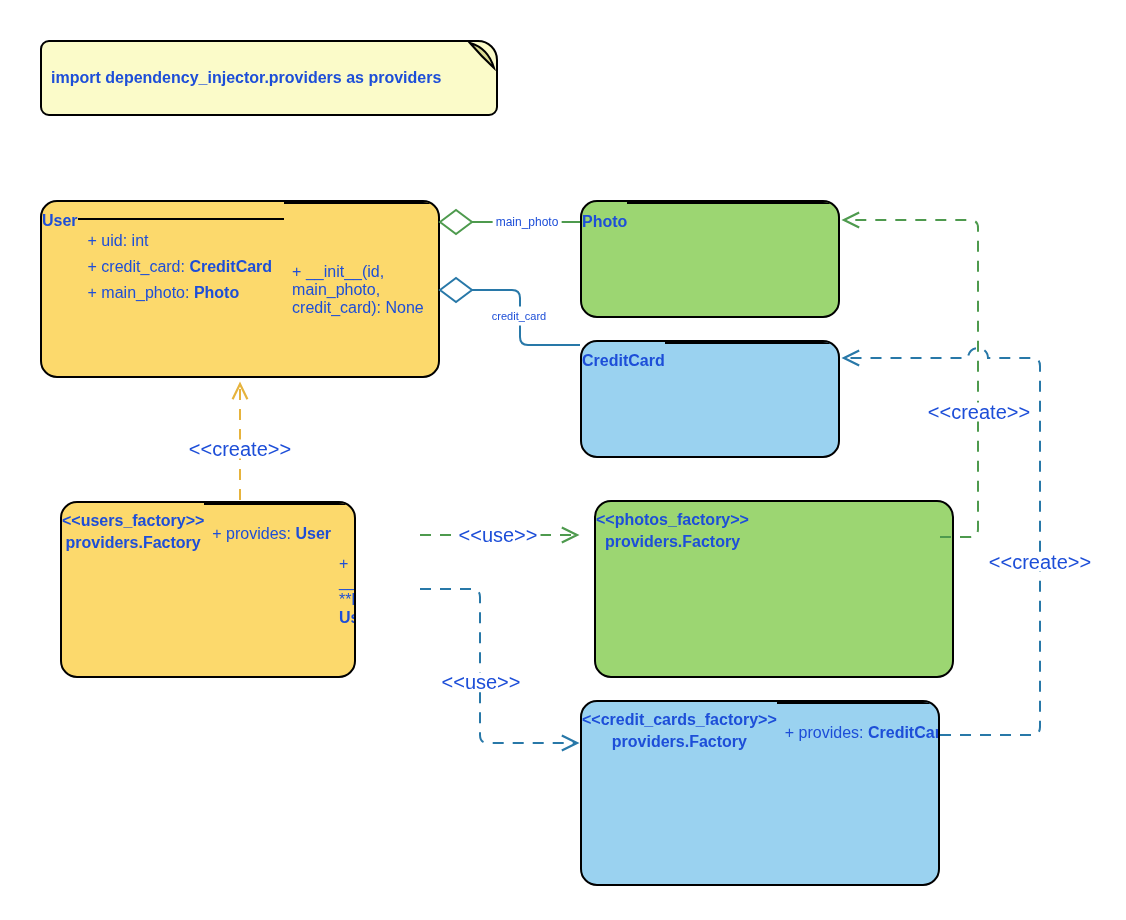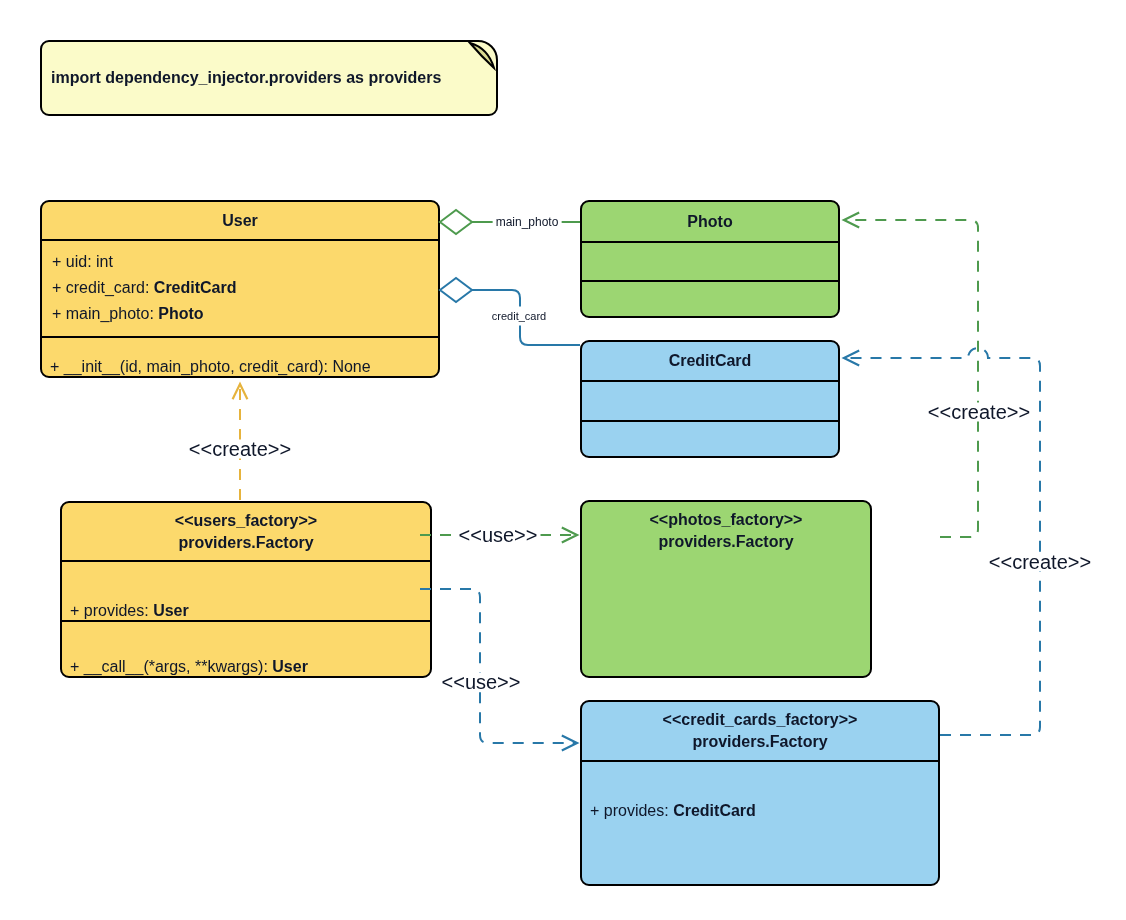--- a/index.html
+++ b/index.html
@@ -13,53 +13,53 @@
     --green-line: #4E9A4E;
     --blue-line: #2878A8;
     --border: #000000;
   }
   * { margin:0; padding:0; box-sizing:border-box; }
   html,body { background:#e8e8e8; }
   .canvas {
     position:relative; width:1126px; height:920px;
     background:var(--background);
     font-family:"Liberation Sans", sans-serif;
-    color:#0f172a; overflow:hidden;
+    color:#1d4ed8; overflow:hidden;
   }
   
   .note {
     position:absolute; left:40px; top:40px; width:458px; height:76px;
     background:var(--note-fill);
     border:2px solid var(--border);
     border-radius:9px 20px 9px 9px;
     display:flex; align-items:center;
     padding-left:9px;
     font-weight:bold; font-size:16px;
   }
   .note .fold { position:absolute; top:-1px; right:-1px; width:30px; height:30px; }
   
   .uml-class {
     position:absolute;
     border:2px solid var(--border);
-    border-radius:9px;
+    border-radius:17px;
     overflow:hidden;
-    display:flex; flex-direction:column;
+    display:flex; flex-direction:row;
     font-size:16px;
   }
   .fill-yellow { background:var(--yellow-fill); }
   .fill-green  { background:var(--green-fill); }
   .fill-blue   { background:var(--blue-fill); }
   .cls-header {
     display:flex; flex-direction:column; align-items:center; justify-content:center;
     font-weight:bold; text-align:center; line-height:22px; flex:0 0 auto;
   }
   .cls-section { border-top:2px solid var(--border); flex:0 0 auto; }
   .cls-section.grow { flex:1 1 auto; }
-  .cls-attrs-user { padding:8px 12px 0 10px; line-height:26px; }
-  .cls-centered { display:flex; align-items:flex-end; padding-left:8px; }
+  .cls-attrs-user { padding:8px 12px 0 10px; line-height:26px;margin-top:16px; }
+  .cls-centered { display:flex; align-items:center; padding-left:8px; }
   .b { font-weight:bold; }
   
   .wires { position:absolute; left:0; top:0; z-index:3; pointer-events:none; }
   .boxes-layer { position:absolute; left:0; top:0; width:100%; height:100%; z-index:2; }
   
   .edge-label {
     position:absolute; z-index:4;
     background:var(--background);
     font-size:20px; line-height:17px;
     padding:1px 3px;
@@ -98,34 +98,34 @@
       <div class="cls-section" style="height:39px"></div>
       <div class="cls-section grow"></div>
     </div>
 
     <div class="uml-class fill-blue" style="left:580px;top:340px;width:260px;height:118px">
       <div class="cls-header" style="height:38px">CreditCard</div>
       <div class="cls-section" style="height:40px"></div>
       <div class="cls-section grow"></div>
     </div>
 
-    <div class="uml-class fill-yellow" style="left:60px;top:501px;width:372px;height:177px">
+    <div class="uml-class fill-yellow" style="left:60px;top:501px;width:296px;height:177px">
       <div class="cls-header" style="height:57px">
         <div>&lt;&lt;users_factory&gt;&gt;</div>
         <div>providers.Factory</div>
       </div>
       <div class="cls-section cls-centered" style="height:60px">
         <div><span>+ provides: </span><span class="b">User</span></div>
       </div>
       <div class="cls-section grow cls-centered">
         <div><span>+ __call__(*args, **kwargs): </span><span class="b">User</span></div>
       </div>
     </div>
 
-    <div class="uml-class fill-green" style="left:580px;top:500px;width:292px;height:178px">
+    <div class="uml-class fill-green" style="left:594px;top:500px;width:360px;height:178px">
       <div class="cls-header" style="height:58px">
         <div>&lt;&lt;photos_factory&gt;&gt;</div>
         <div>providers.Factory</div>
       </div>
     </div>
 
     <div class="uml-class fill-blue" style="left:580px;top:700px;width:360px;height:186px">
       <div class="cls-header" style="height:58px">
         <div>&lt;&lt;credit_cards_factory&gt;&gt;</div>
         <div>providers.Factory</div>

